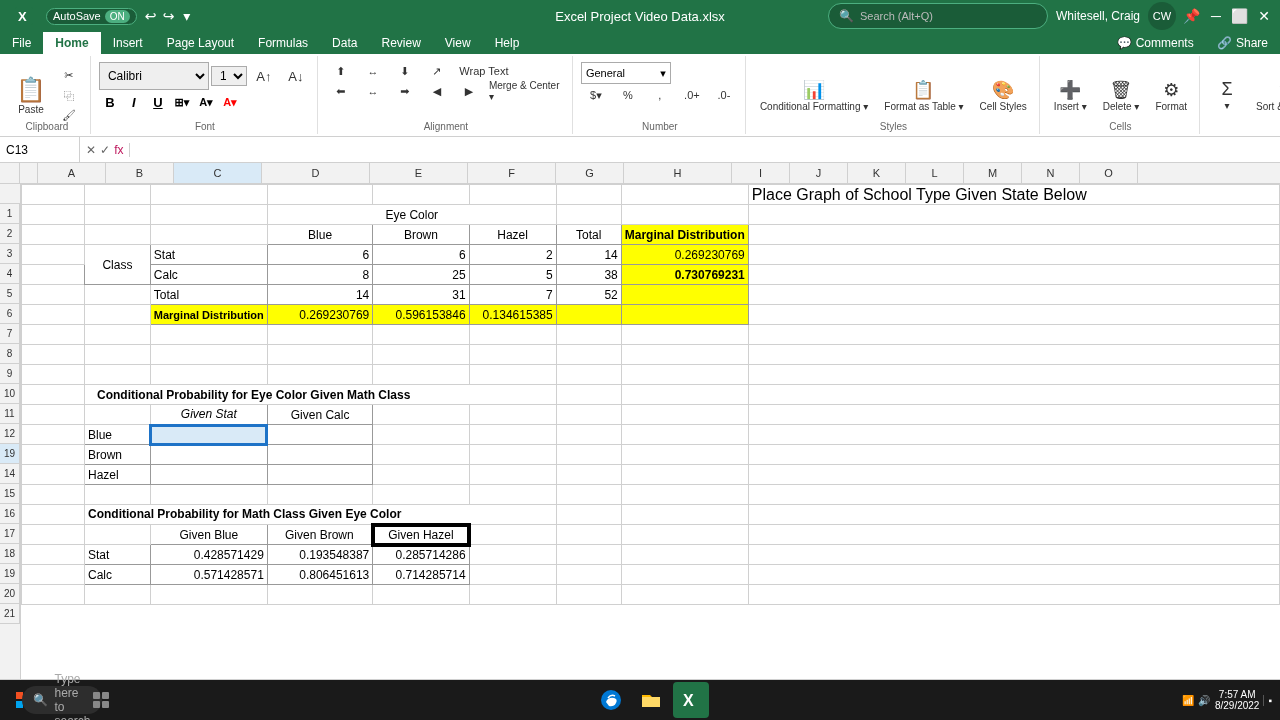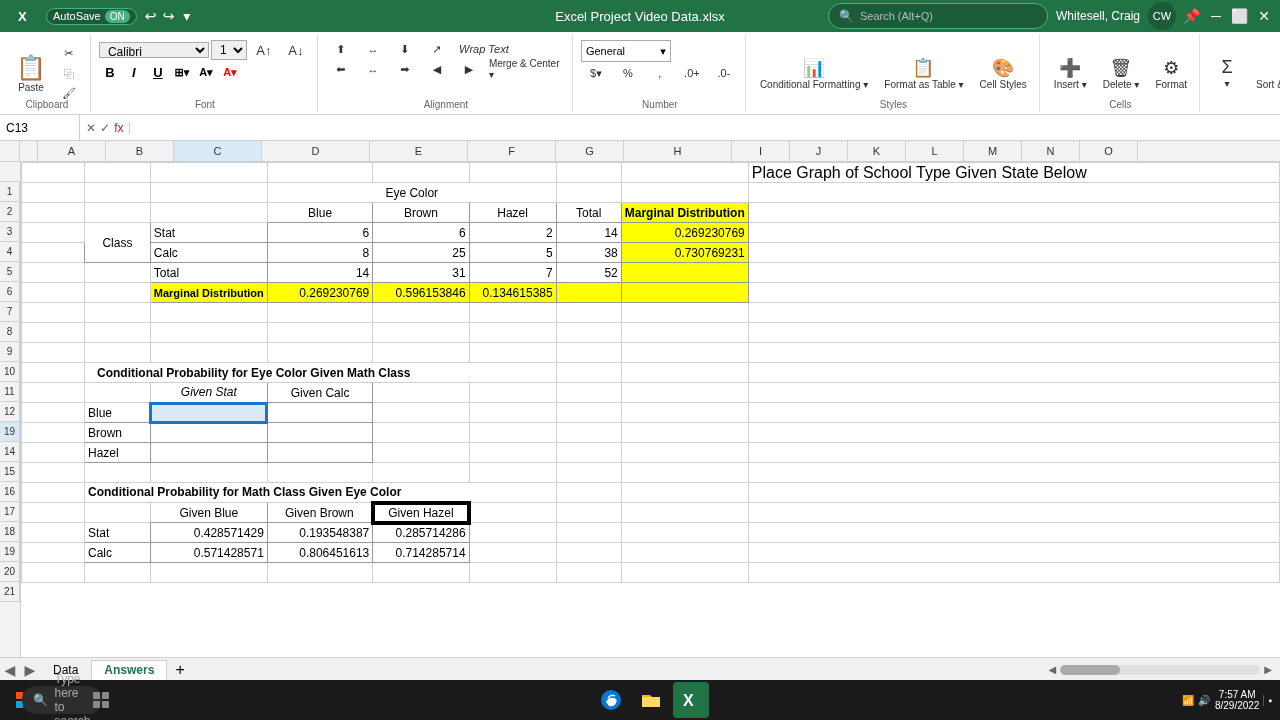--- a/index.html
+++ b/index.html
@@ -27,21 +27,21 @@
     .ribbon-tabs { display: flex; background: #217346; }
     .ribbon-tab { padding: 4px 12px; font-size: 12px; color: white; cursor: pointer; }
     .ribbon-tab.active { background: #ffffff; color: #217346; font-weight: 600; }
     .ribbon-content { display: flex; align-items: stretch; padding: 2px 4px; gap: 2px; background: white; height: 82px; }
 
     .ribbon-group { display: flex; flex-direction: column; align-items: flex-start; padding: 2px 6px; border-right: 1px solid #e0e0e0; position: relative; min-width: fit-content; }
     .ribbon-group-label { font-size: 10px; color: #666; position: absolute; bottom: 2px; left: 50%; transform: translateX(-50%); white-space: nowrap; }
     .ribbon-group-content { display: flex; align-items: center; gap: 2px; flex: 1; }
     .rb-btn-sm { display: flex; align-items: center; justify-content: center; cursor: pointer; border-radius: 3px; padding: 1px 3px; height: 18px; width: 30px; font-size: 11px; color: #333; }
     .font-row { display: flex; align-items: center; gap: 2px; }
-    .font-name-box { width: 110px; height: 16px; border: 1px solid #ababab; padding: 1px 4px; font-size: 12px; }
+    .font-name-box { width: 110px; height: 28px; border: 1px solid #ababab; padding: 1px 4px; font-size: 12px; }
     .font-size-box { width: 36px; height: 20px; border: 1px solid #ababab; padding: 1px 4px; font-size: 12px; }
     .fmt-btn { width: 22px; height: 20px; border: 1px solid transparent; cursor: pointer; font-size: 13px; font-weight: bold; display: flex; align-items: center; justify-content: center; border-radius: 2px; }
     .fmt-btn.bold { font-weight: 900; }
     .fmt-btn.italic { font-style: italic; }
     .fmt-btn.underline { text-decoration: underline; }
 
     
     .formula-bar { height: 26px; background: white; display: flex; align-items: center; border-bottom: 1px solid #d0d0d0; }
     .cell-ref-box { width: 80px; border-right: 1px solid #d0d0d0; padding: 0 6px; font-size: 12px; height: 100%; display: flex; align-items: center; }
     .formula-icons { display: flex; align-items: center; gap: 4px; padding: 0 6px; border-right: 1px solid #d0d0d0; }
@@ -118,20 +118,34 @@
     <span style="font-size:12px;">Whitesell, Craig</span>
     <div class="taskbar-icon" style="width:28px;height:28px;background:#1a5c38;border-radius:50%;display:flex;align-items:center;justify-content:center;font-size:11px;color:white;">CW</div>
     <div class="win-btn">📌</div>
     <div class="win-btn">─</div>
     <div class="win-btn">⬜</div>
     <div class="win-btn">✕</div>
   </div>
 </div>
 
 <div class="ribbon">
+  <div class="ribbon-tabs">
+    <div class="ribbon-tab">File</div>
+    <div class="ribbon-tab active">Home</div>
+    <div class="ribbon-tab">Insert</div>
+    <div class="ribbon-tab">Page Layout</div>
+    <div class="ribbon-tab">Formulas</div>
+    <div class="ribbon-tab">Data</div>
+    <div class="ribbon-tab">Review</div>
+    <div class="ribbon-tab">View</div>
+    <div class="ribbon-tab">Help</div>
+    <div style="flex:1; background:#217346;"></div>
+    <div class="ribbon-tab">💬 Comments</div>
+    <div class="ribbon-tab">🔗 Share</div>
+  </div>
 
   <div class="ribbon-content">
 
     <div class="ribbon-group" style="width:70px;">
       <div class="ribbon-group-content">
         <div class="big-icon-btn">
           <span class="bi">📋</span>
           <span>Paste</span>
         </div>
         <div style="display:flex;flex-direction:column;gap:2px;">
@@ -163,21 +177,21 @@
       <span class="ribbon-group-label">Font</span>
     </div>
 
     <div class="ribbon-group" style="width:160px;">
       <div class="ribbon-group-content" style="flex-direction:column; align-items:flex-start; gap:2px; padding-top:4px;">
         <div class="font-row">
           <div class="rb-btn-sm">⬆</div>
           <div class="rb-btn-sm">↔</div>
           <div class="rb-btn-sm">⬇</div>
           <div class="rb-btn-sm">↗</div>
-          <div class="rb-btn-sm" style="width:60px;font-style:italic;">Wrap Text</div>
+          <div class="rb-btn-sm" style="width:60px;">Wrap Text</div>
         </div>
         <div class="font-row">
           <div class="rb-btn-sm">⬅</div>
           <div class="rb-btn-sm">↔</div>
           <div class="rb-btn-sm">➡</div>
           <div class="rb-btn-sm">◀</div>
           <div class="rb-btn-sm">▶</div>
           <div class="rb-btn-sm" style="width:80px; font-size:10px;">Merge &amp; Center ▾</div>
         </div>
       </div>
@@ -384,21 +398,21 @@
           <td colspan="7"></td>
         </tr>
 
         <tr>
           <td></td>
           <td style="border:1px solid #999;">Calc</td>
           <td style="border:1px solid #999; text-align:right;">8</td>
           <td style="border:1px solid #999; text-align:right;">25</td>
           <td style="border:1px solid #999; text-align:right;">5</td>
           <td style="border:1px solid #999; text-align:right;">38</td>
-          <td style="border:1px solid #999; text-align:right; background:#ffff00;">0.730769231</td>
+          <td style="border:1px solid #999; text-align:right; background:#ffff00;font-weight:bold;">0.730769231</td>
           <td colspan="7"></td>
         </tr>
 
         <tr>
           <td></td>
           <td></td>
           <td style="border:1px solid #999;">Total</td>
           <td style="border:1px solid #999; text-align:right;">14</td>
           <td style="border:1px solid #999; text-align:right;">31</td>
           <td style="border:1px solid #999; text-align:right;">7</td>

